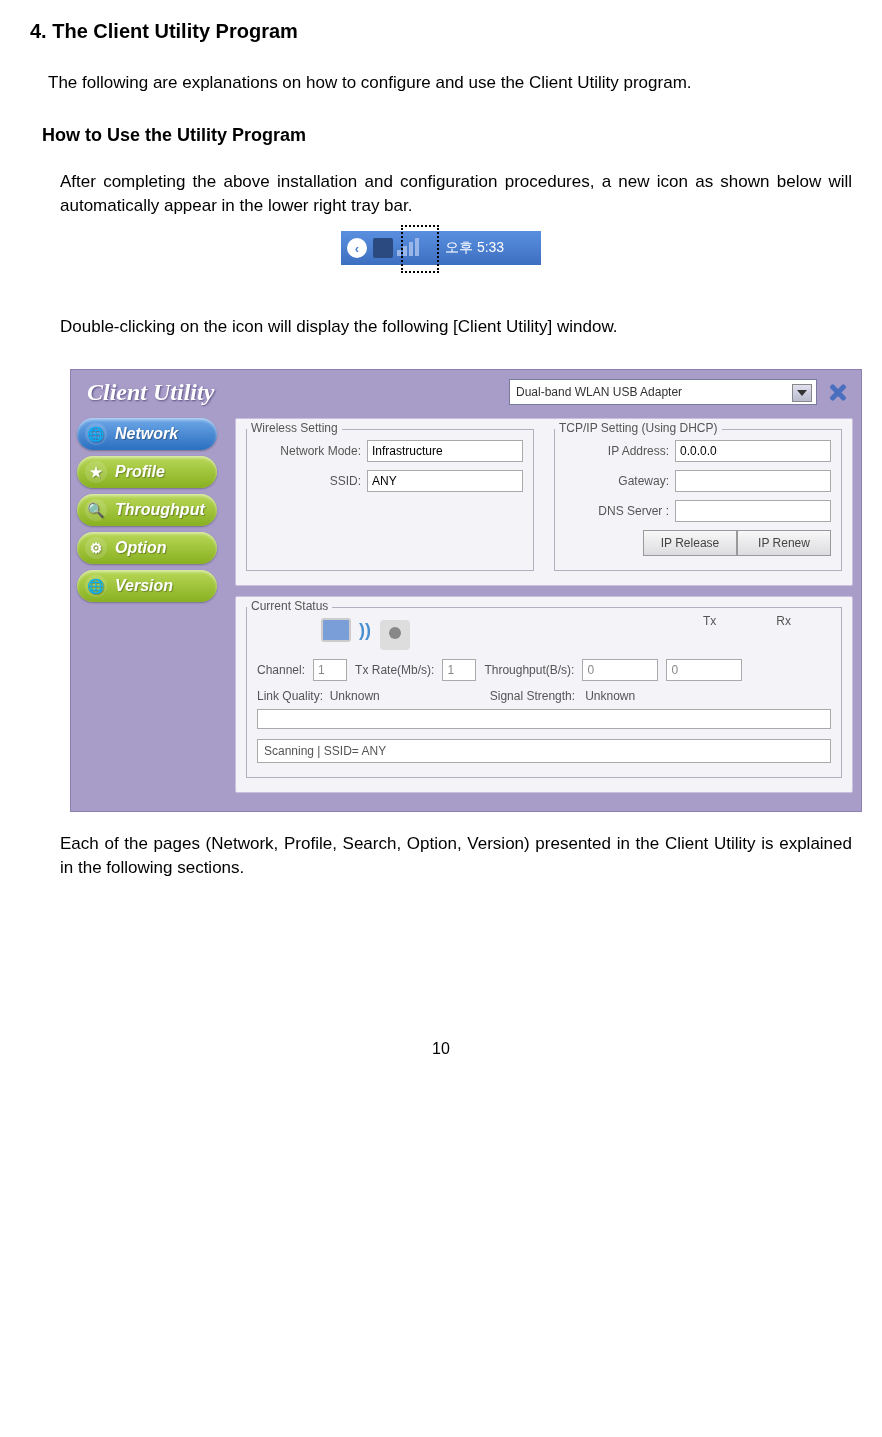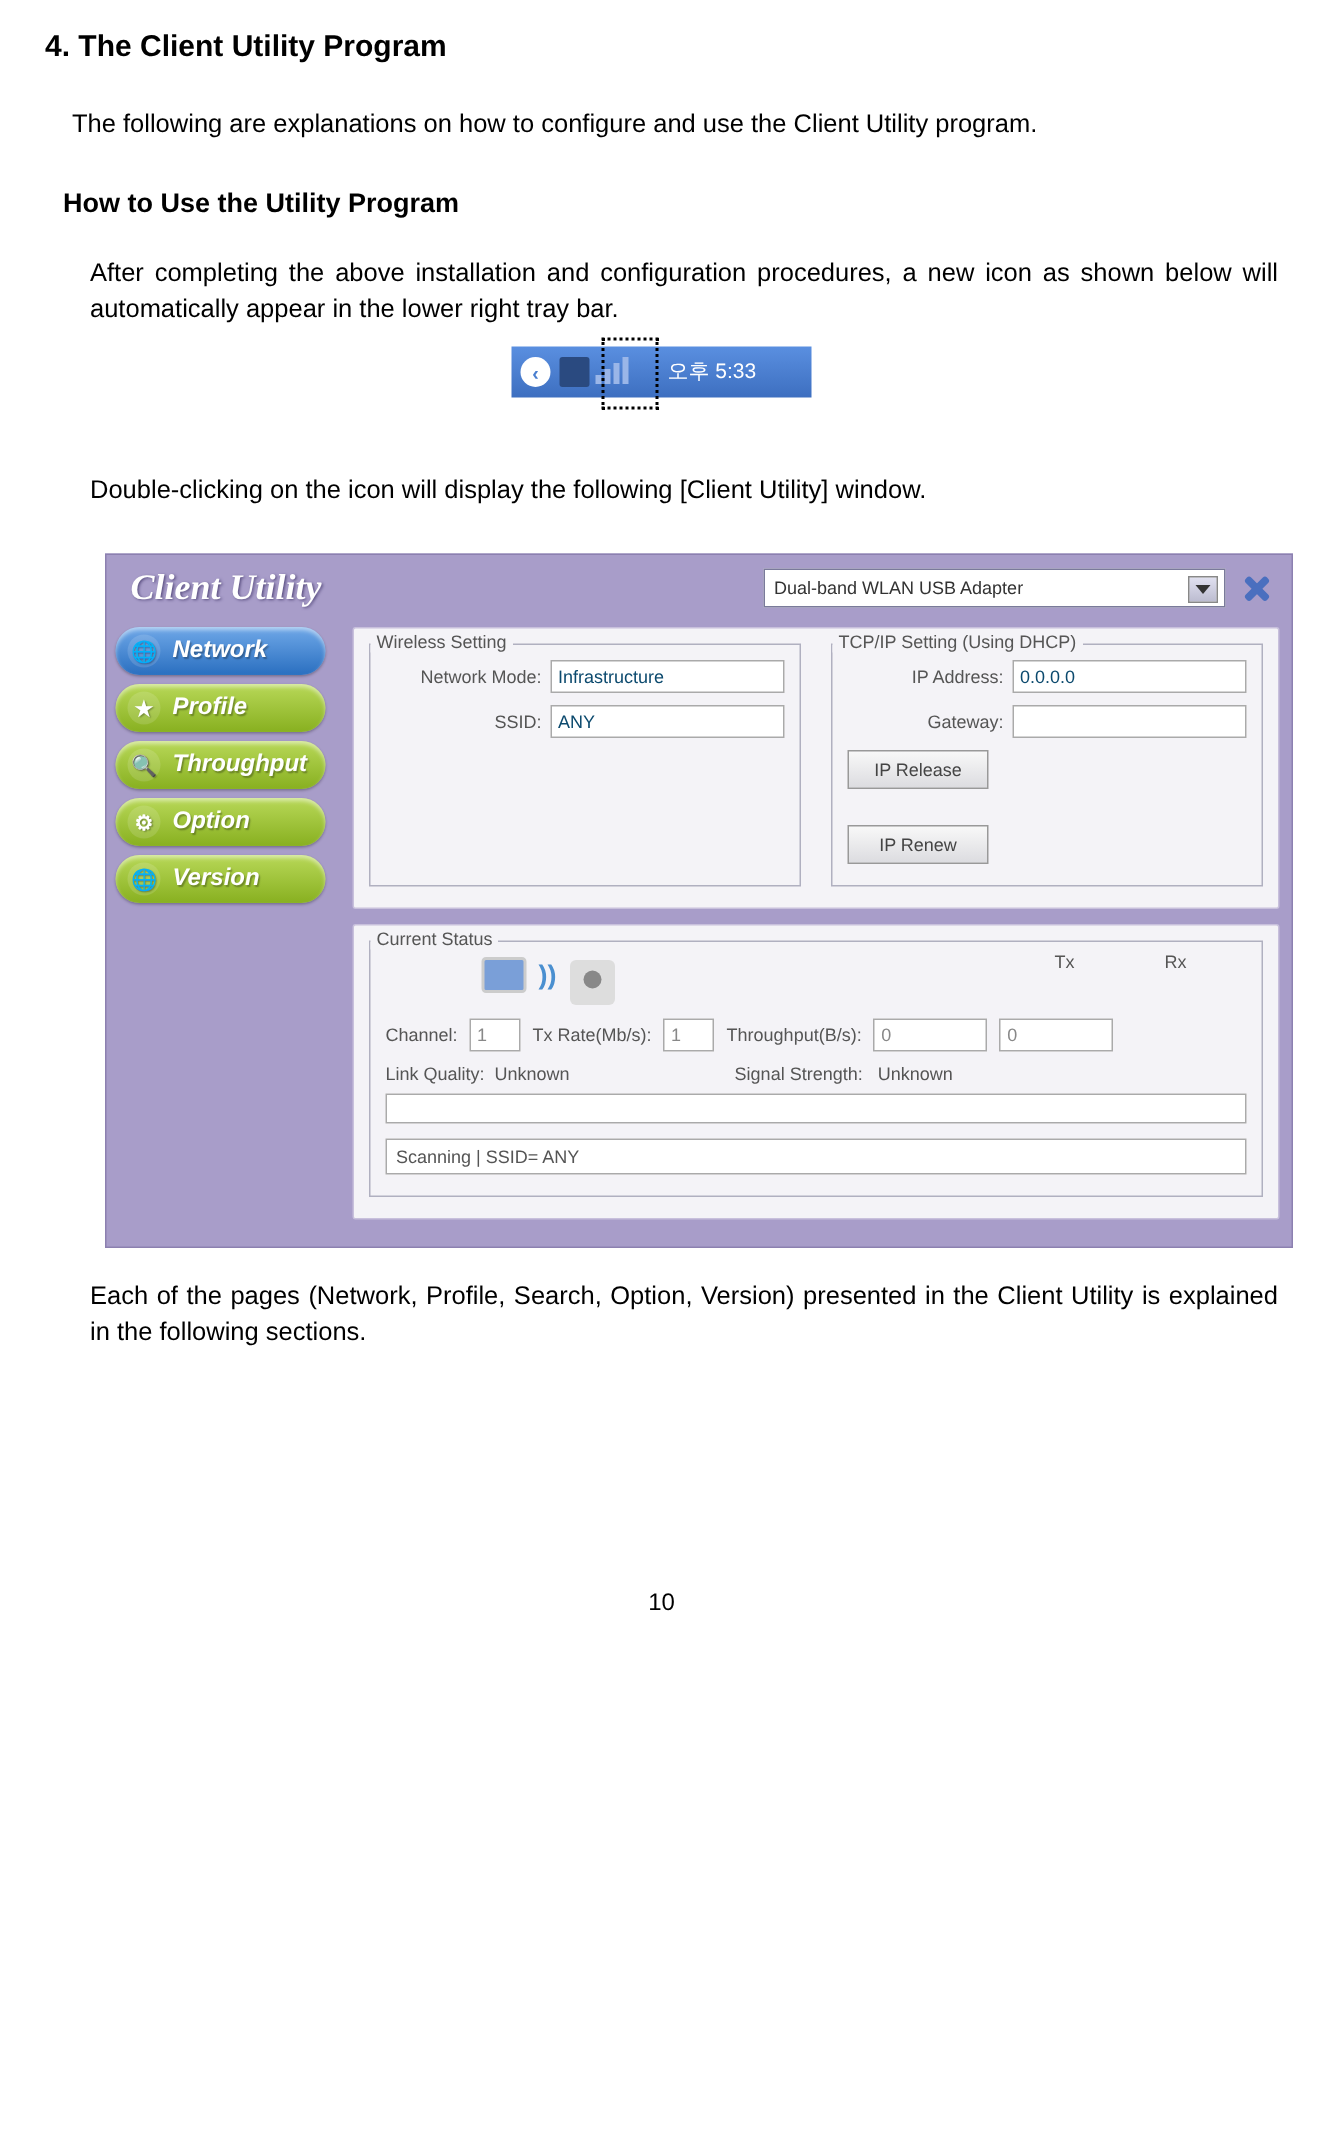--- a/index.html
+++ b/index.html
@@ -105,22 +105,22 @@
   .fieldset .legend{
     position:absolute; top:-9px; left:0; background:#f4f3f7; padding:0 4px;
     color:#555; font-size:12px;
   }
   .field-row{ display:flex; align-items:center; margin-bottom:8px; }
   .field-row label{ width:104px; text-align:right; margin-right:6px; color:#555; font-size:12px;}
   .field-row .input, .input{
     flex:1; height:20px; background:#fff; border:1px solid #aaa; color:#888;
     padding-left:4px; display:flex; align-items:center; font-size:12px;
   }
-  .field-row .input.readonly{ color:#0c4a6e; }
-  .btn-row{ display:flex; gap:24px; justify-content:flex-end; margin-top:8px;flex-direction:column;}
+  .field-row .input.readonly{ color:#000000; }
+  .btn-row{ display:flex; gap:0; justify-content:flex-end; margin-top:8px;}
   .btn{
     width:92px; height:24px; background:linear-gradient(to bottom,#f8f8f8,#dcdce0);
     border:1px solid #999; color:#444; display:flex; align-items:center; justify-content:center;
     font-size:12px; cursor:pointer;
   }
 
   .status-card .legend{ }
   .status-top{ display:flex; align-items:center; gap:8px; margin-bottom:8px; }
   .status-top label{ color:#555; font-size:12px;}
   .small-input{ width:28px; height:20px; background:#fff; border:1px solid #aaa; color:#888;
@@ -220,20 +220,24 @@
             <div class="fieldset">
               <div class="legend">TCP/IP Setting  (Using DHCP)</div>
               <div class="field-row">
                 <label>IP Address:</label>
                 <div class="input readonly">0.0.0.0</div>
               </div>
               <div class="field-row">
                 <label>Gateway:</label>
                 <div class="input"></div>
               </div>
+              <div class="field-row">
+                <label>DNS Server :</label>
+                <div class="input"></div>
+              </div>
               <div class="btn-row">
                 <div class="btn">IP Release</div>
                 <div class="btn">IP Renew</div>
               </div>
             </div>
           </div>
         </div>
 
         <div class="panel-card">
           <div class="fieldset status-card" style="border:1px solid #b0b0c0;">

